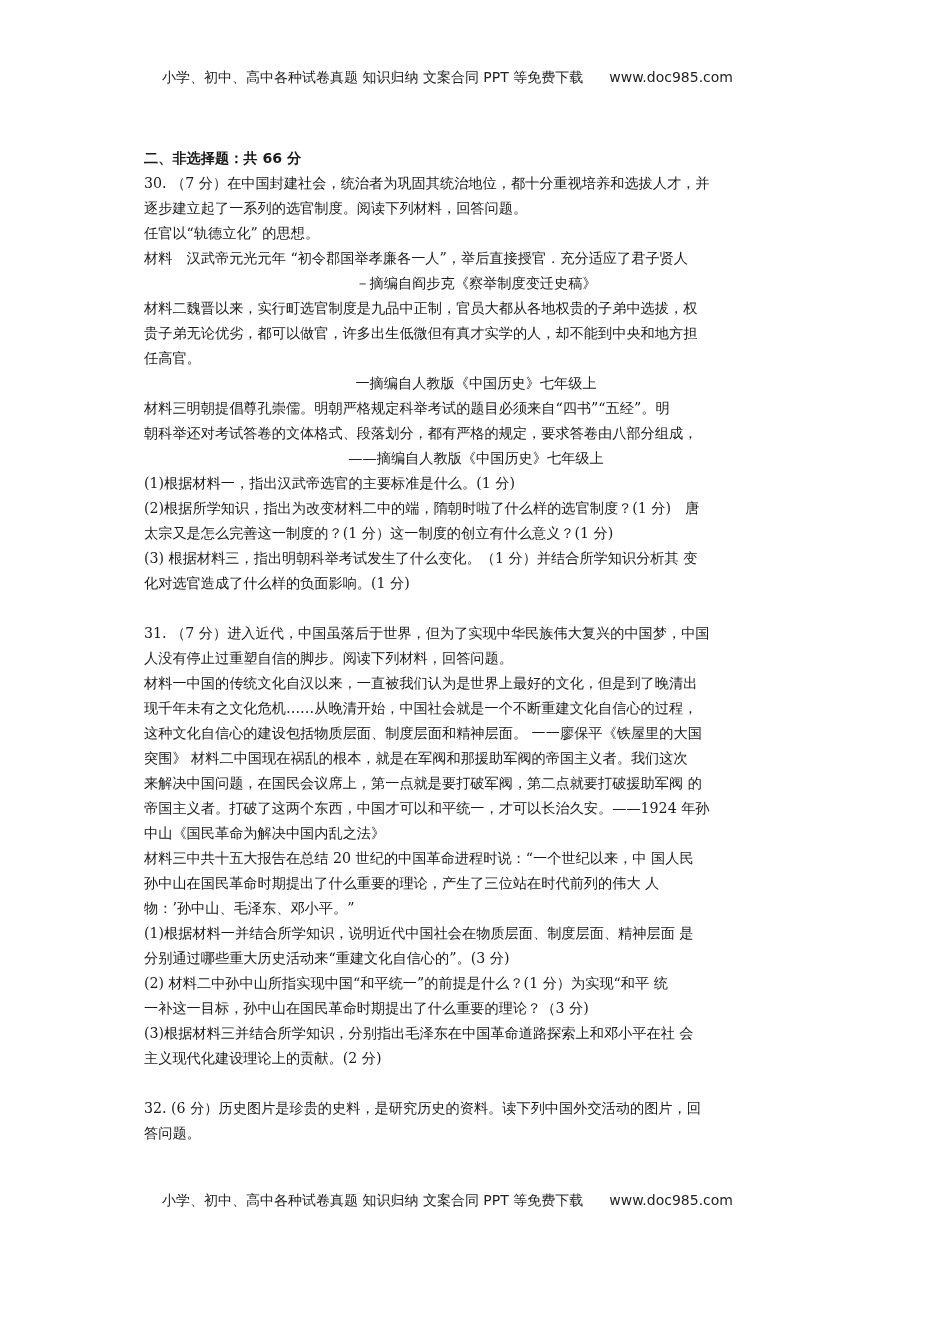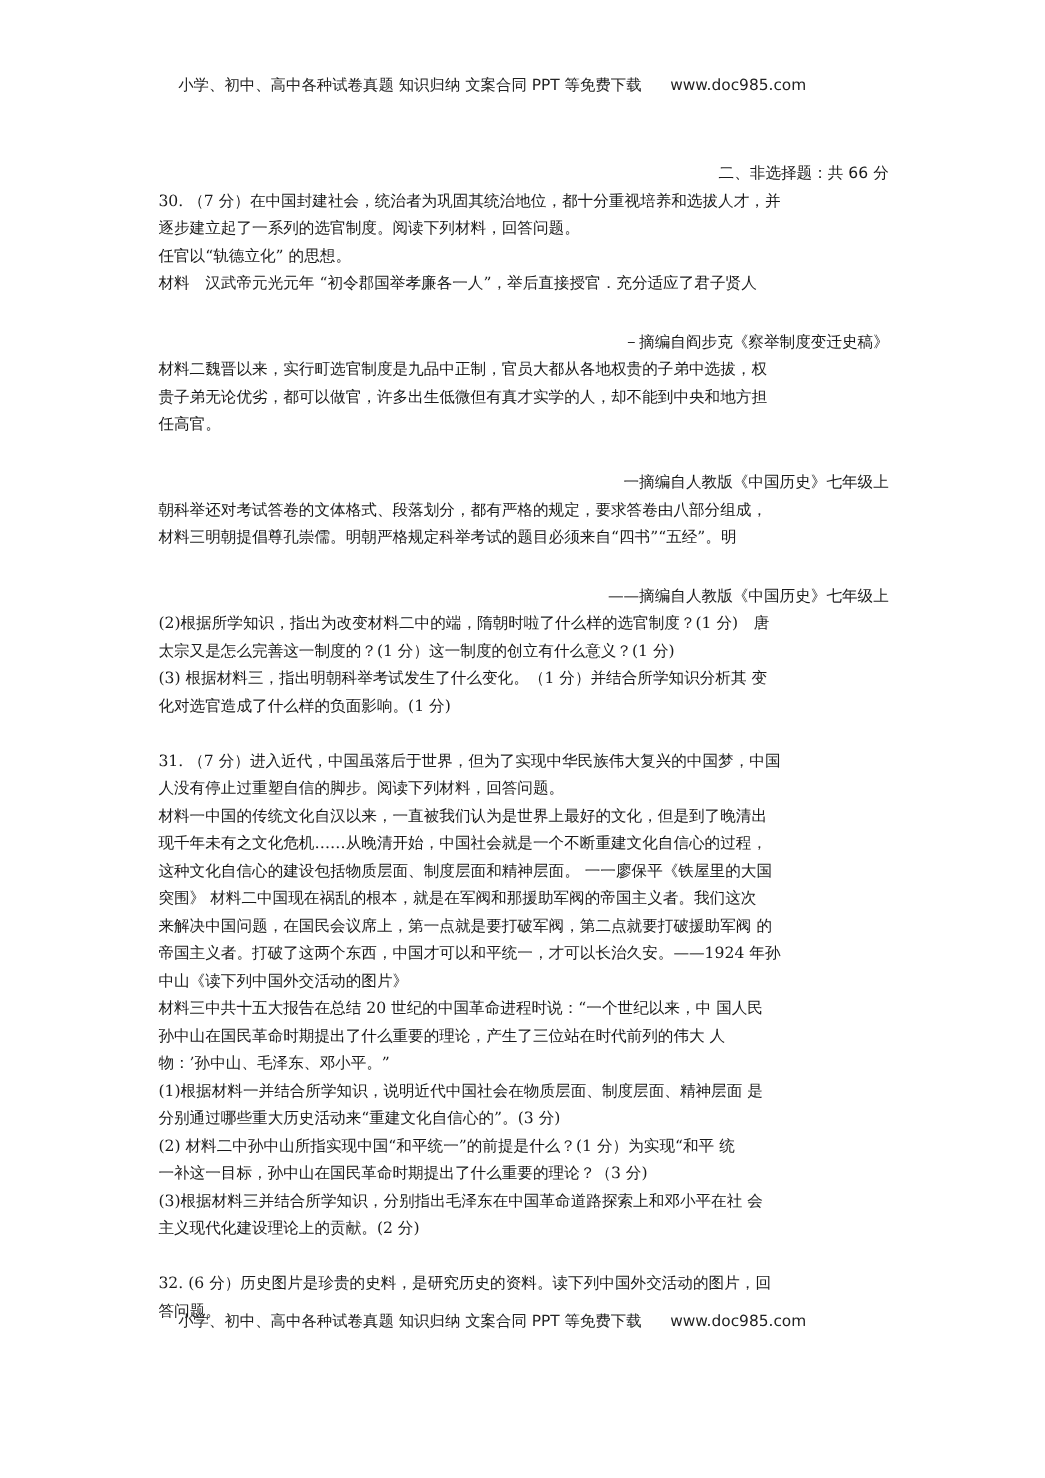--- a/index.html
+++ b/index.html
@@ -6,22 +6,22 @@
   body { width: 950px; height: 1344px; position: relative; overflow: hidden;
          font-family: "DejaVu Serif", "Liberation Serif", serif; color: #1a1a1a; }
   .watermark { position: absolute; left: 162px; font-size: 14px; color: #222;
                font-family: "DejaVu Sans", "Liberation Sans", sans-serif; white-space: nowrap; }
   .watermark .url { margin-left: 26px; }
   .wm-top { top: 69px; }
   .wm-bottom { top: 1192px; }
   .content { position: absolute; left: 144px; top: 146px; width: 664px;
              font-size: 14.2px; line-height: 25px; }
   .line { white-space: nowrap; height: 25px; }
-  .heading { font-weight: normal; font-family: "DejaVu Sans", "Liberation Sans", sans-serif; text-align: right; }
-  .right { text-align: right; margin-top: 28px; }
+  .heading { font-weight: bold; font-family: "DejaVu Sans", "Liberation Sans", sans-serif; }
+  .right { text-align: center; }
   .gap { height: 25px; }
 </style>
 </head>
 <body>
 
 <div class="watermark wm-top">
   <span>小学、初中、高中各种试卷真题  知识归纳  文案合同  PPT 等免费下载</span><span class="url">www.doc985.com</span>
 </div>
 
 <div class="content">
@@ -30,41 +30,42 @@
   <div>
     <div class="line">30. （7 分）在中国封建社会，统治者为巩固其统治地位，都十分重视培养和选拔人才，并</div>
     <div class="line">逐步建立起了一系列的选官制度。阅读下列材料，回答问题。</div>
     <div class="line">任官以“轨德立化” 的思想。</div>
     <div class="line">材料　汉武帝元光元年 “初令郡国举孝廉各一人”，举后直接授官．充分适应了君子贤人</div>
     <div class="line right">－摘编自阎步克《察举制度变迁史稿》</div>
     <div class="line">材料二魏晋以来，实行町选官制度是九品中正制，官员大都从各地权贵的子弟中选拔，权</div>
     <div class="line">贵子弟无论优劣，都可以做官，许多出生低微但有真才实学的人，却不能到中央和地方担</div>
     <div class="line">任高官。</div>
     <div class="line right">一摘编自人教版《中国历史》七年级上</div>
+    <div class="line">材料三明朝提倡尊孔崇儒。明朝严格规定科举考试的题目必须来自“四书”“五经”。明</div>
     <div class="line">朝科举还对考试答卷的文体格式、段落划分，都有严格的规定，要求答卷由八部分组成，</div>
-    <div class="line">材料三明朝提倡尊孔崇儒。明朝严格规定科举考试的题目必须来自“四书”“五经”。明</div>
     <div class="line right">——摘编自人教版《中国历史》七年级上</div>
+    <div class="line">(1)根据材料一，指出汉武帝选官的主要标准是什么。(1 分)</div>
     <div class="line">(2)根据所学知识，指出为改变材料二中的端，隋朝时啦了什么样的选官制度？(1 分)　唐</div>
     <div class="line">太宗又是怎么完善这一制度的？(1 分）这一制度的创立有什么意义？(1 分)</div>
     <div class="line">(3) 根据材料三，指出明朝科举考试发生了什么变化。（1 分）并结合所学知识分析其 变</div>
     <div class="line">化对选官造成了什么样的负面影响。(1 分)</div>
   </div>
 
   <div class="gap"></div>
 
   <div>
     <div class="line">31. （7 分）进入近代，中国虽落后于世界，但为了实现中华民族伟大复兴的中国梦，中国</div>
     <div class="line">人没有停止过重塑自信的脚步。阅读下列材料，回答问题。</div>
     <div class="line">材料一中国的传统文化自汉以来，一直被我们认为是世界上最好的文化，但是到了晚清出</div>
     <div class="line">现千年未有之文化危机……从晚清开始，中国社会就是一个不断重建文化自信心的过程，</div>
     <div class="line">这种文化自信心的建设包括物质层面、制度层面和精神层面。 一一廖保平《铁屋里的大国</div>
     <div class="line">突围》 材料二中国现在祸乱的根本，就是在军阀和那援助军阀的帝国主义者。我们这次</div>
     <div class="line">来解决中国问题，在国民会议席上，第一点就是要打破军阀，第二点就要打破援助军阀 的</div>
     <div class="line">帝国主义者。打破了这两个东西，中国才可以和平统一，才可以长治久安。——1924 年孙</div>
-    <div class="line">中山《读下列中国外交活动的图片》</div>
+    <div class="line">中山《国民革命为解决中国内乱之法》</div>
     <div class="line">材料三中共十五大报告在总结 20 世纪的中国革命进程时说：“一个世纪以来，中 国人民</div>
     <div class="line">孙中山在国民革命时期提出了什么重要的理论，产生了三位站在时代前列的伟大 人</div>
     <div class="line">物：’孙中山、毛泽东、邓小平。”</div>
     <div class="line">(1)根据材料一并结合所学知识，说明近代中国社会在物质层面、制度层面、精神层面 是</div>
     <div class="line">分别通过哪些重大历史活动来“重建文化自信心的”。(3 分)</div>
     <div class="line">(2) 材料二中孙中山所指实现中国“和平统一”的前提是什么？(1 分）为实现“和平 统</div>
     <div class="line">一补这一目标，孙中山在国民革命时期提出了什么重要的理论？（3 分)</div>
     <div class="line">(3)根据材料三并结合所学知识，分别指出毛泽东在中国革命道路探索上和邓小平在社 会</div>
     <div class="line">主义现代化建设理论上的贡献。(2 分)</div>
   </div>

